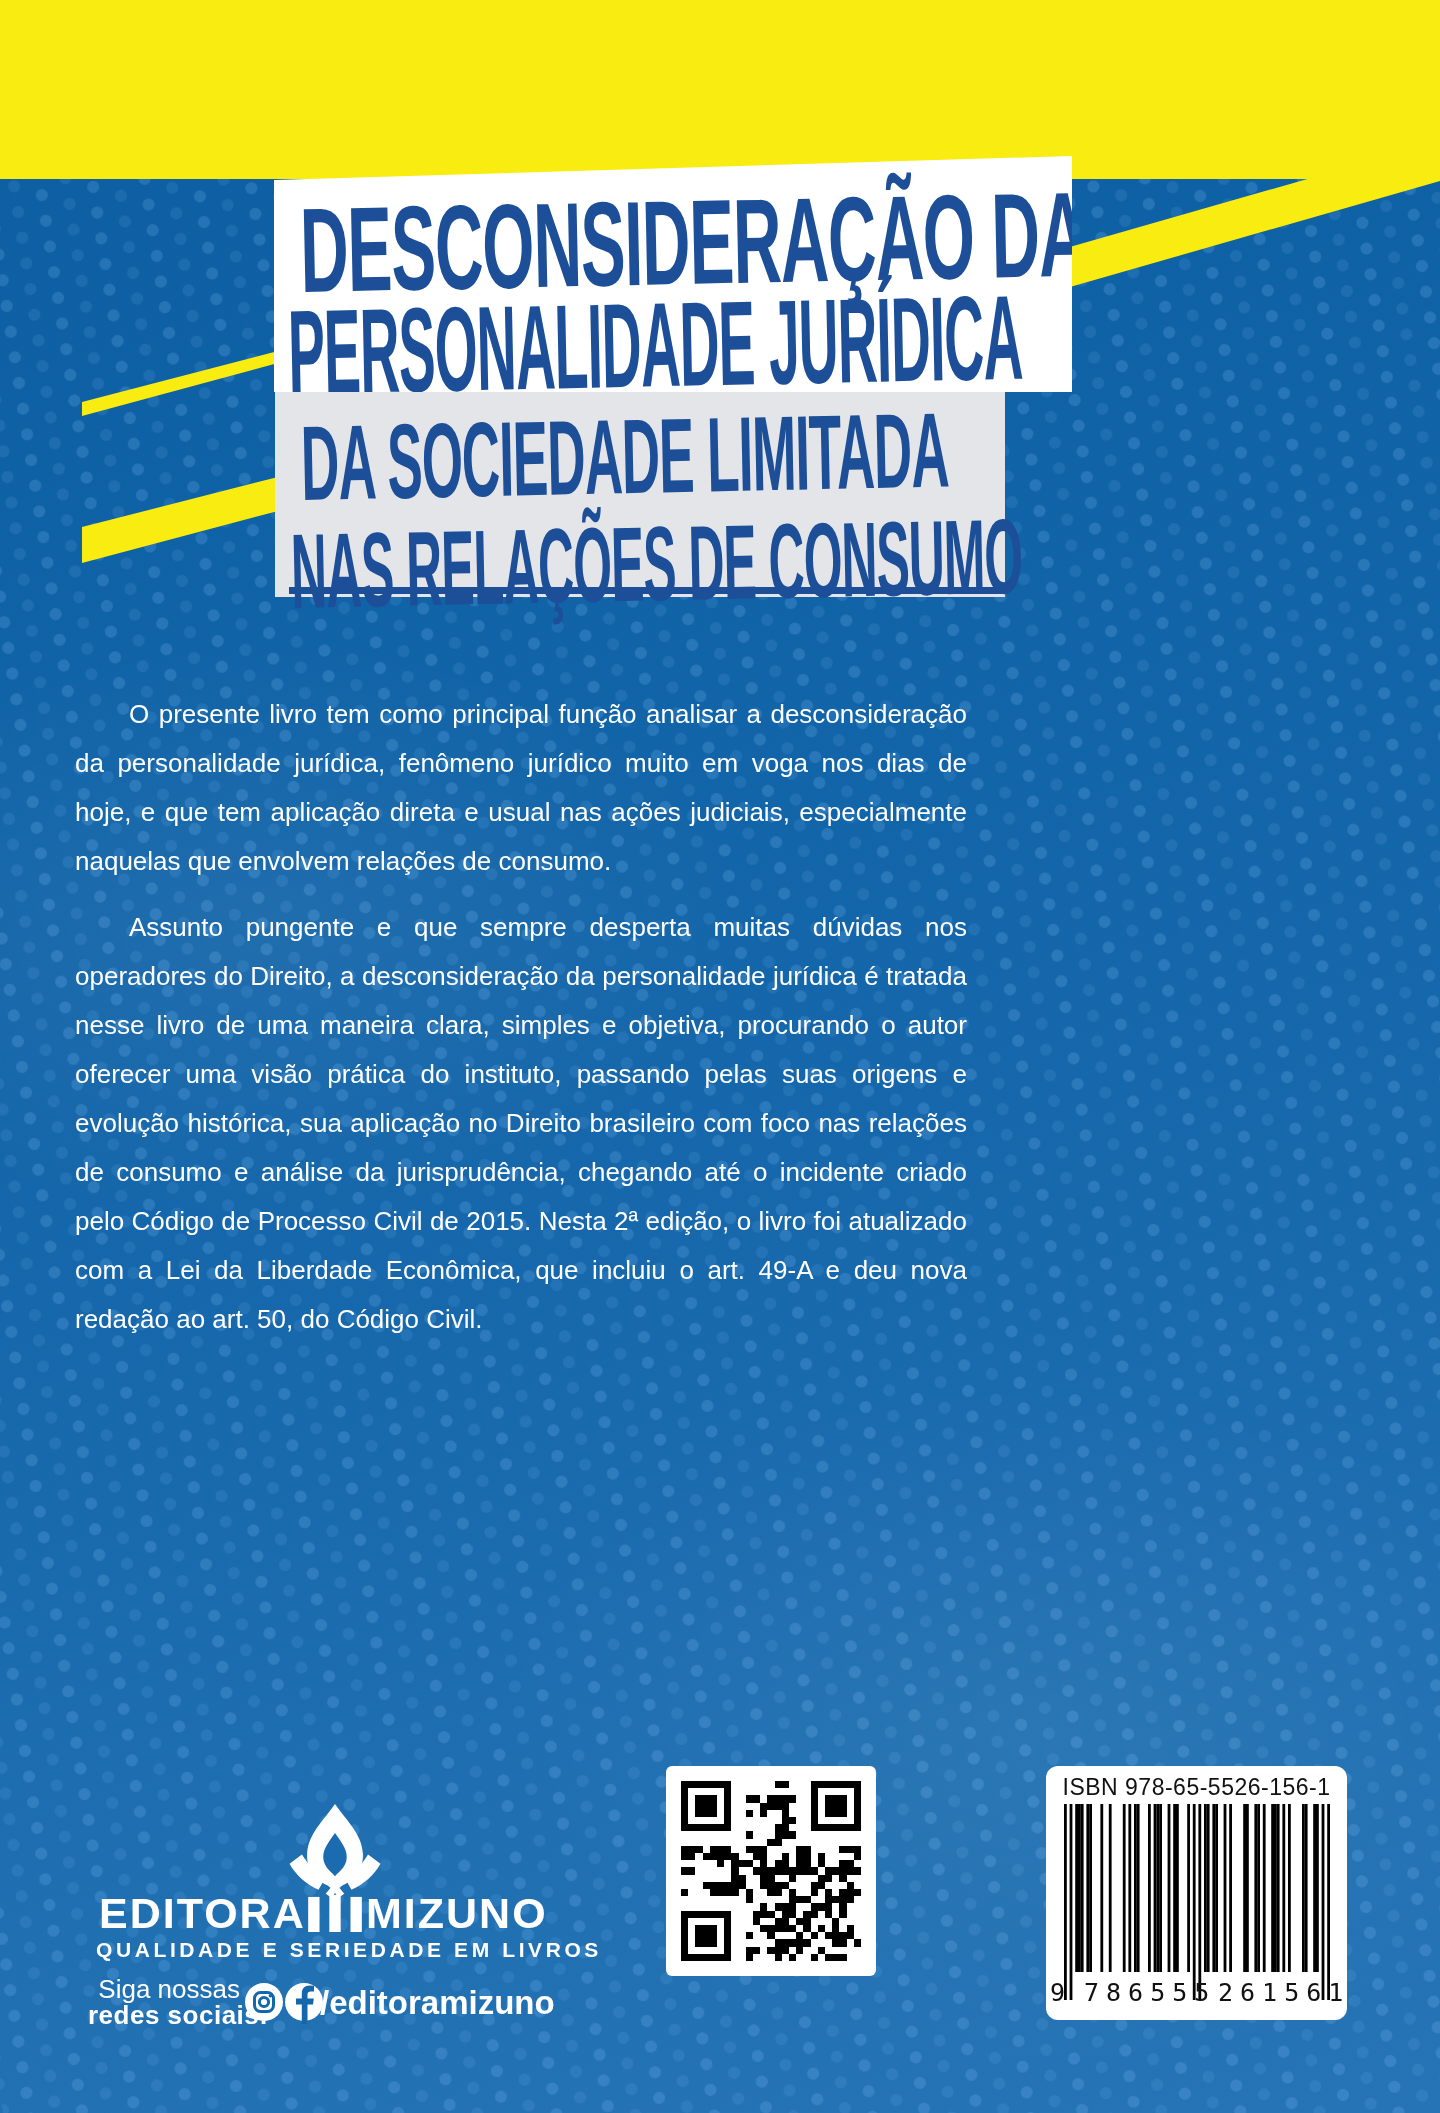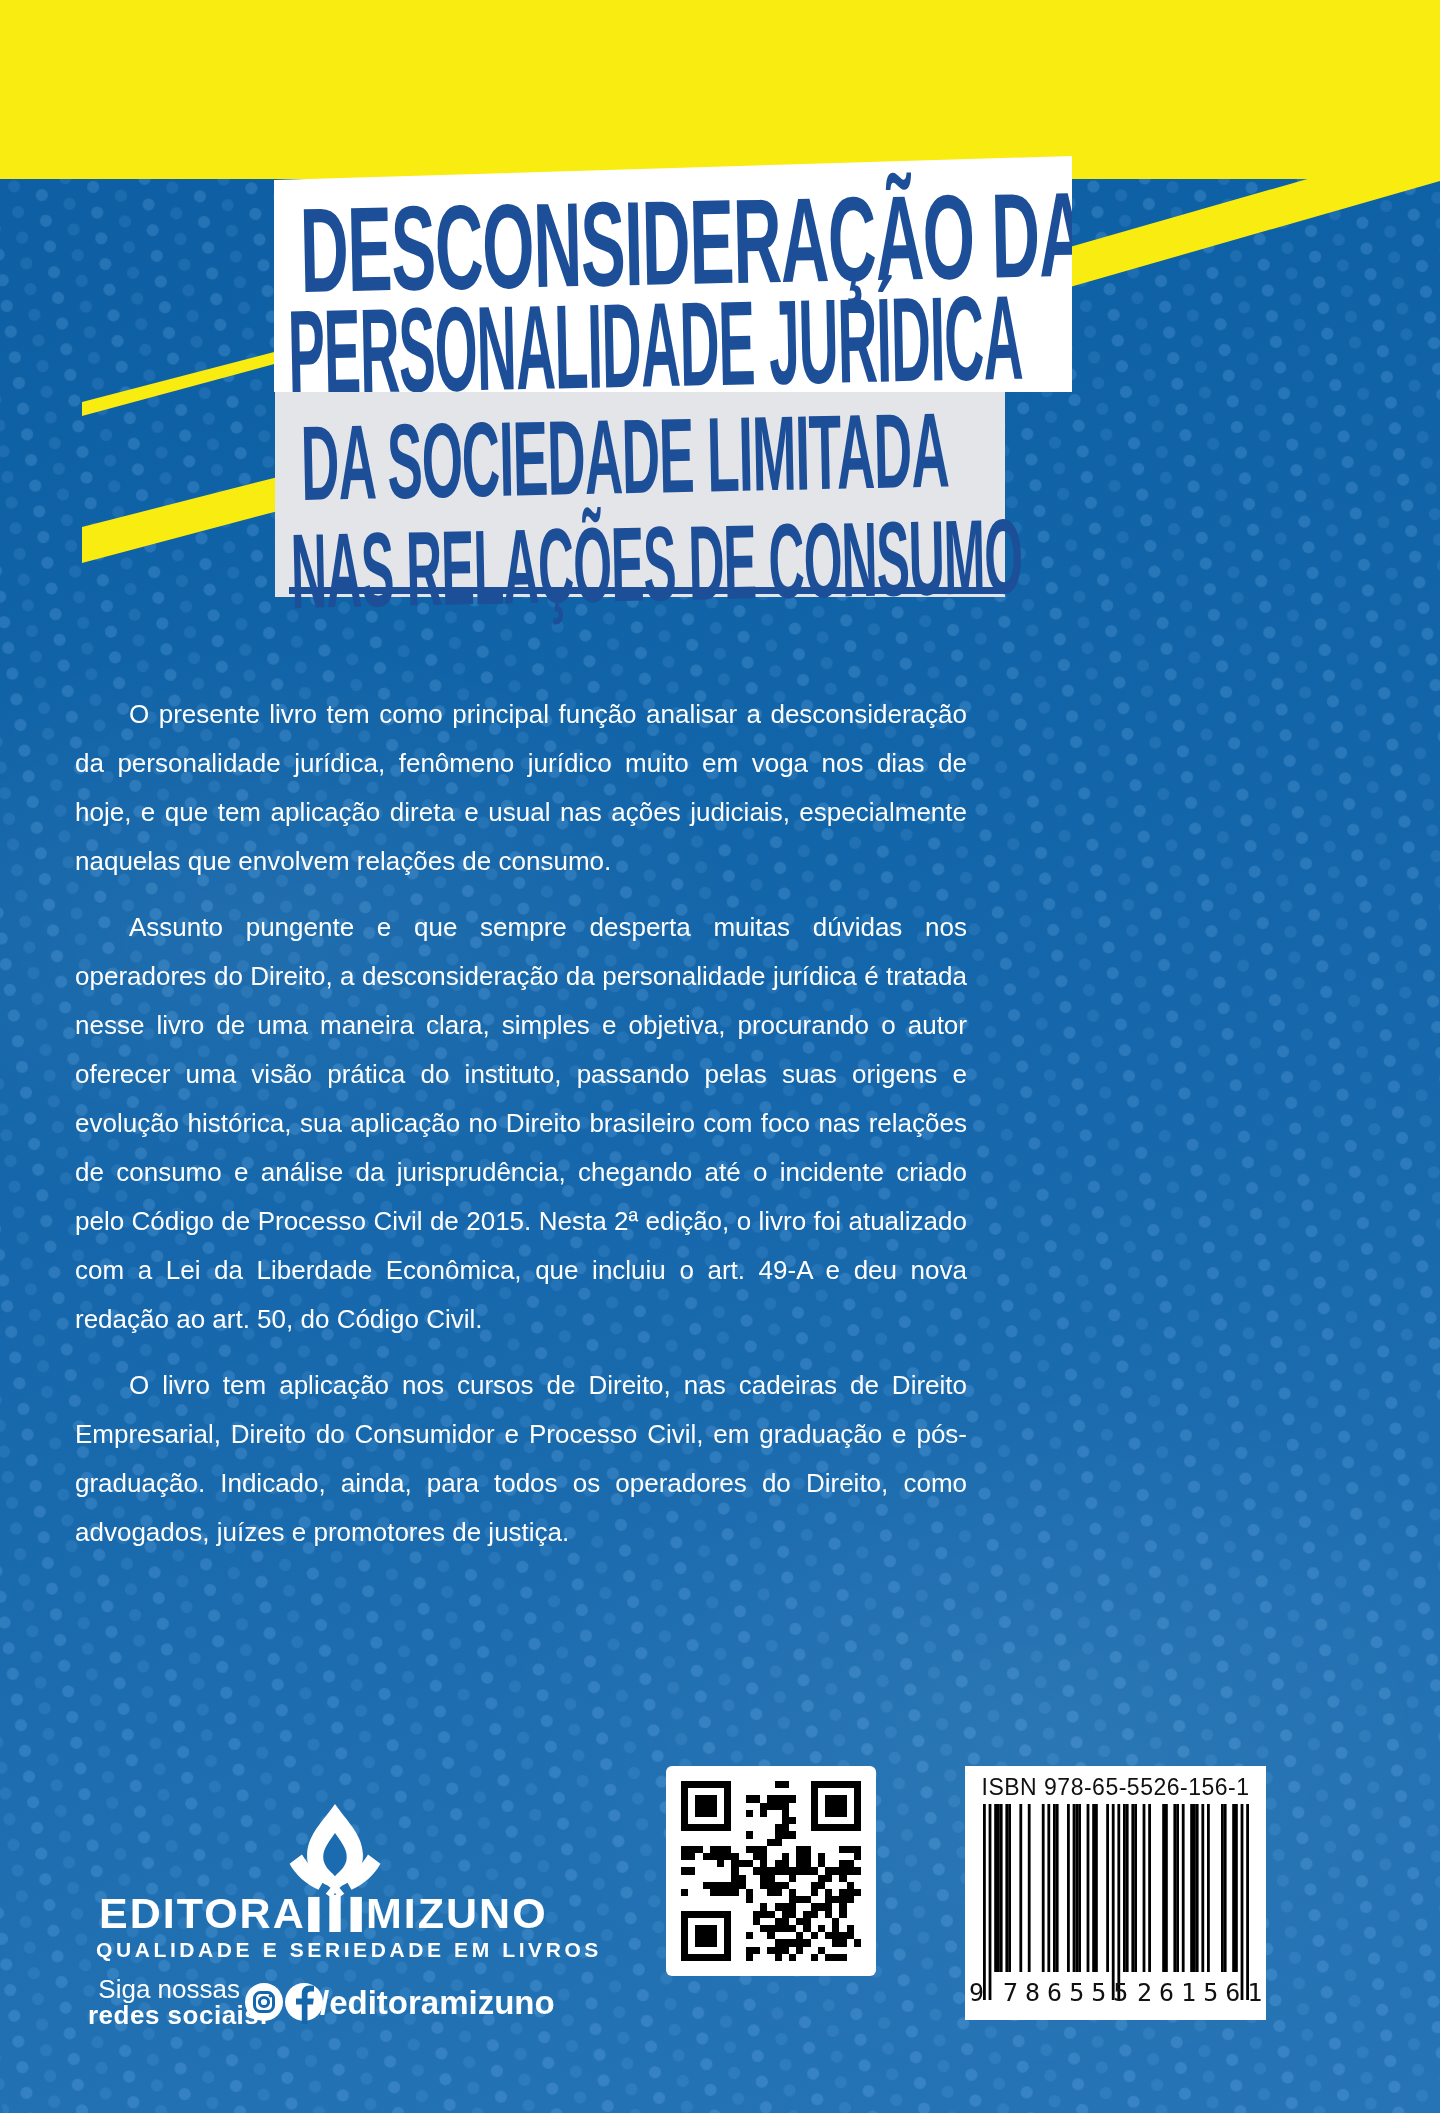--- a/index.html
+++ b/index.html
@@ -76,21 +76,21 @@
   .website .www,.website .tld{font-size:25px; font-weight:700;}
   .website .domain{font-size:34px; font-weight:700; letter-spacing:0.5px;}
 
   .qr-box{
     position:absolute; left:666px; top:1766px; width:210px; height:210px;
     background:#fff; border-radius:6px;
   }
   .qr-box svg{position:absolute; left:15px; top:15px;}
 
   .isbn-box{
-    position:absolute; left:965px; top:1766px; width:301px; height:254px; background:#fff;
+    position:absolute; left:1046px; top:1766px; width:301px; height:254px; background:#fff;border-radius:12px;
   }
   .isbn-label{
     position:absolute; left:0; top:8px; width:100%; text-align:center;
     color:#111; font-size:23px; letter-spacing:0.5px; font-weight:400;
   }
   .barcode{position:absolute; left:18px; top:38px;}
   .barcode-digits{
     position:absolute; color:#111; font-family:"DejaVu Sans Mono", monospace;
     font-size:25px; top:212px; white-space:nowrap;
   }
@@ -119,21 +119,20 @@
 
   <div class="subtitle-box">
     <div class="title-line s1">DA SOCIEDADE LIMITADA</div>
     <div class="title-line s2">NAS RELAÇÕES DE CONSUMO</div>
     <div class="subtitle-rule"></div>
   </div>
 
   <div class="synopsis">
     <p>O presente livro tem como principal função analisar a desconsideração da personalidade jurídica, fenômeno jurídico muito em voga nos dias de hoje, e que tem aplicação direta e usual nas ações judiciais, especialmente naquelas que envolvem relações de consumo.</p>
     <p>Assunto pungente e que sempre desperta muitas dúvidas nos operadores do Direito, a desconsideração da personalidade jurídica é tratada nesse livro de uma maneira clara, simples e objetiva, procurando o autor oferecer uma visão prática do instituto, passando pelas suas origens e evolução histórica, sua aplicação no Direito brasileiro com foco nas relações de consumo e análise da jurisprudência, chegando até o incidente criado pelo Código de Processo Civil de 2015. Nesta 2ª edição, o livro foi atualizado com a Lei da Liberdade Econômica, que incluiu o art. 49-A e deu nova redação ao art. 50, do Código Civil.</p>
-    <p>O livro tem aplicação nos cursos de Direito, nas cadeiras de Direito Empresarial, Direito do Consumidor e Processo Civil, em graduação e pós-graduação. Indicado, ainda, para todos os operadores do Direito, como advogados, juízes e promotores de justiça.</p>
   </div>
 
   <svg class="deco" width="96" height="128" viewBox="0 0 90 124" style="left:287px; top:1804px;">
     <path d="M45 0 C56 16 71 29 72 48 C73 62 64 74 52 79 L45 85 L38 79 C26 74 17 62 18 48 C19 29 34 16 45 0 Z" fill="#ffffff"></path>
     <path d="M45 28 C52 38 58 45 56 55 C54 63 48 66 45 70 C42 66 36 63 34 55 C32 45 38 38 45 28 Z" fill="#1b6bb0"></path>
     <path d="M1 58 L13 49 C19 59 27 67 36 71 L29 83 C17 78 7 69 1 58 Z" fill="#ffffff"></path>
     <path d="M89 58 L77 49 C71 59 63 67 54 71 L61 83 C73 78 83 69 89 58 Z" fill="#ffffff"></path>
     <rect x="19" y="90" width="11" height="34" fill="#ffffff"></rect>
     <rect x="39.5" y="88" width="11" height="36" fill="#ffffff"></rect>
     <rect x="60" y="90" width="11" height="34" fill="#ffffff"></rect>

